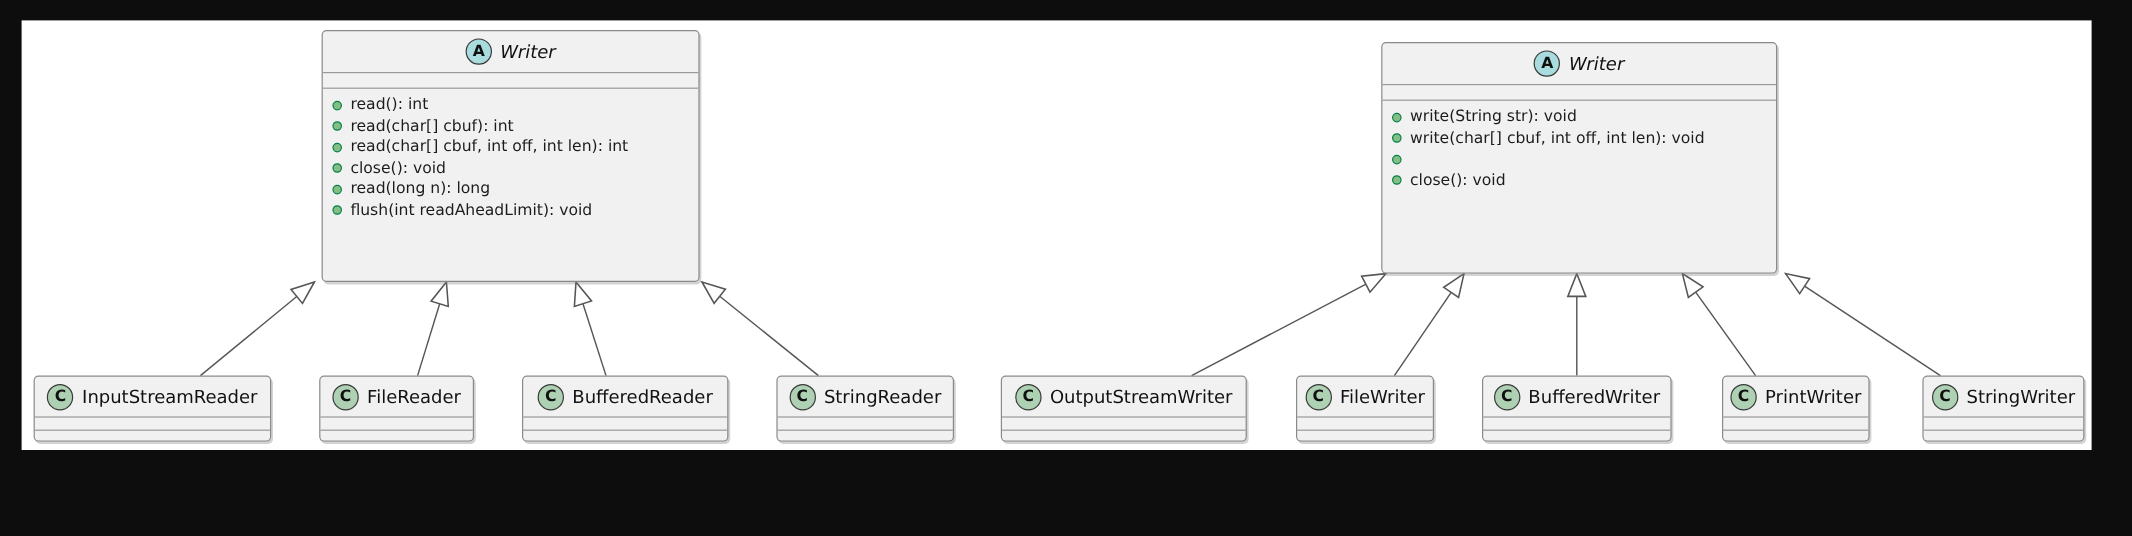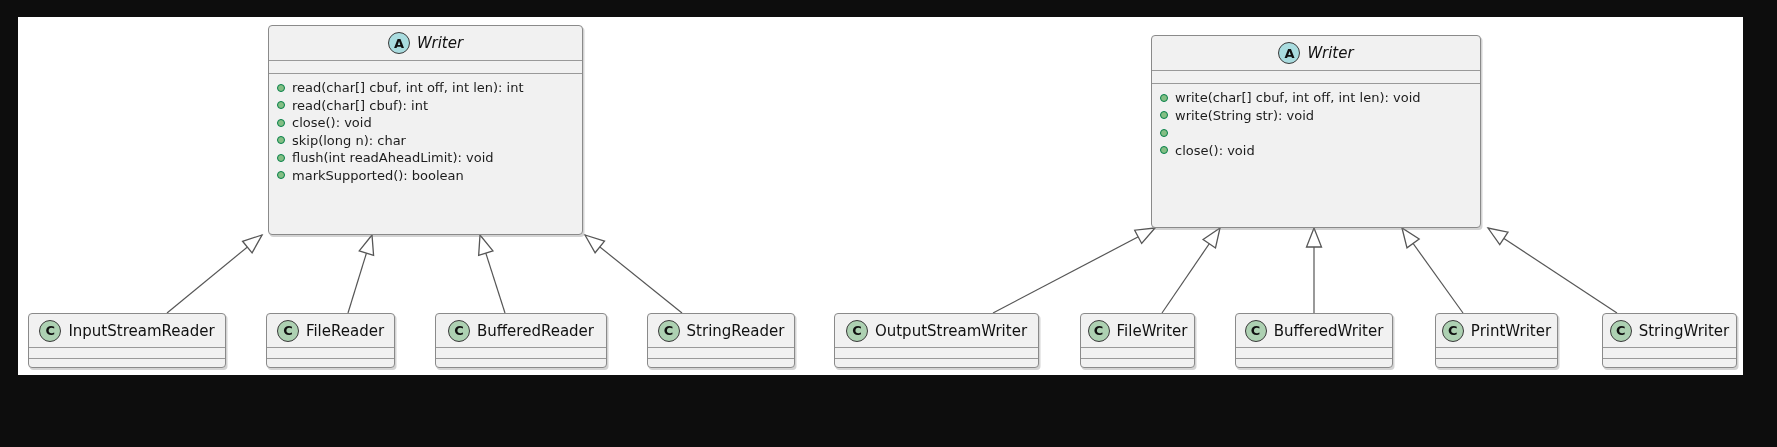--- a/index.html
+++ b/index.html
@@ -67,58 +67,58 @@
 
 <div class="uml-node parent" style="left: 250px; top: 8px; width: 315px; height: 210px;">
       <div class="uml-header">
         <span class="badge" style="background: rgb(169, 220, 223);">A</span>
         <span class="uml-title italic">Writer</span>
       </div>
       <div class="uml-fields"></div>
       <div class="uml-methods">
         <div class="method-row">
           <span class="dot"></span>
-          <span class="method-label">read(char[] cbuf, int off, int len): int</span>
+          <span class="method-label">read(): int</span>
         </div>
         <div class="method-row">
           <span class="dot"></span>
           <span class="method-label">read(char[] cbuf): int</span>
         </div>
         <div class="method-row">
           <span class="dot"></span>
+          <span class="method-label">read(char[] cbuf, int off, int len): int</span>
+        </div>
+        <div class="method-row">
+          <span class="dot"></span>
           <span class="method-label">close(): void</span>
         </div>
         <div class="method-row">
           <span class="dot"></span>
-          <span class="method-label">skip(long n): char</span>
+          <span class="method-label">read(long n): long</span>
         </div>
         <div class="method-row">
           <span class="dot"></span>
           <span class="method-label">flush(int readAheadLimit): void</span>
-        </div>
-        <div class="method-row">
-          <span class="dot"></span>
-          <span class="method-label">markSupported(): boolean</span>
         </div>
       </div>
     </div>
     <div class="uml-node parent" style="left: 1133px; top: 18px; width: 330px; height: 193px;">
       <div class="uml-header">
         <span class="badge" style="background: rgb(169, 220, 223);">A</span>
         <span class="uml-title italic">Writer</span>
       </div>
       <div class="uml-fields"></div>
       <div class="uml-methods">
         <div class="method-row">
           <span class="dot"></span>
-          <span class="method-label">write(char[] cbuf, int off, int len): void</span>
+          <span class="method-label">write(String str): void</span>
         </div>
         <div class="method-row">
           <span class="dot"></span>
-          <span class="method-label">write(String str): void</span>
+          <span class="method-label">write(char[] cbuf, int off, int len): void</span>
         </div>
         <div class="method-row">
           <span class="dot"></span>
         </div>
         <div class="method-row">
           <span class="dot"></span>
           <span class="method-label">close(): void</span>
         </div>
       </div>
     </div>

